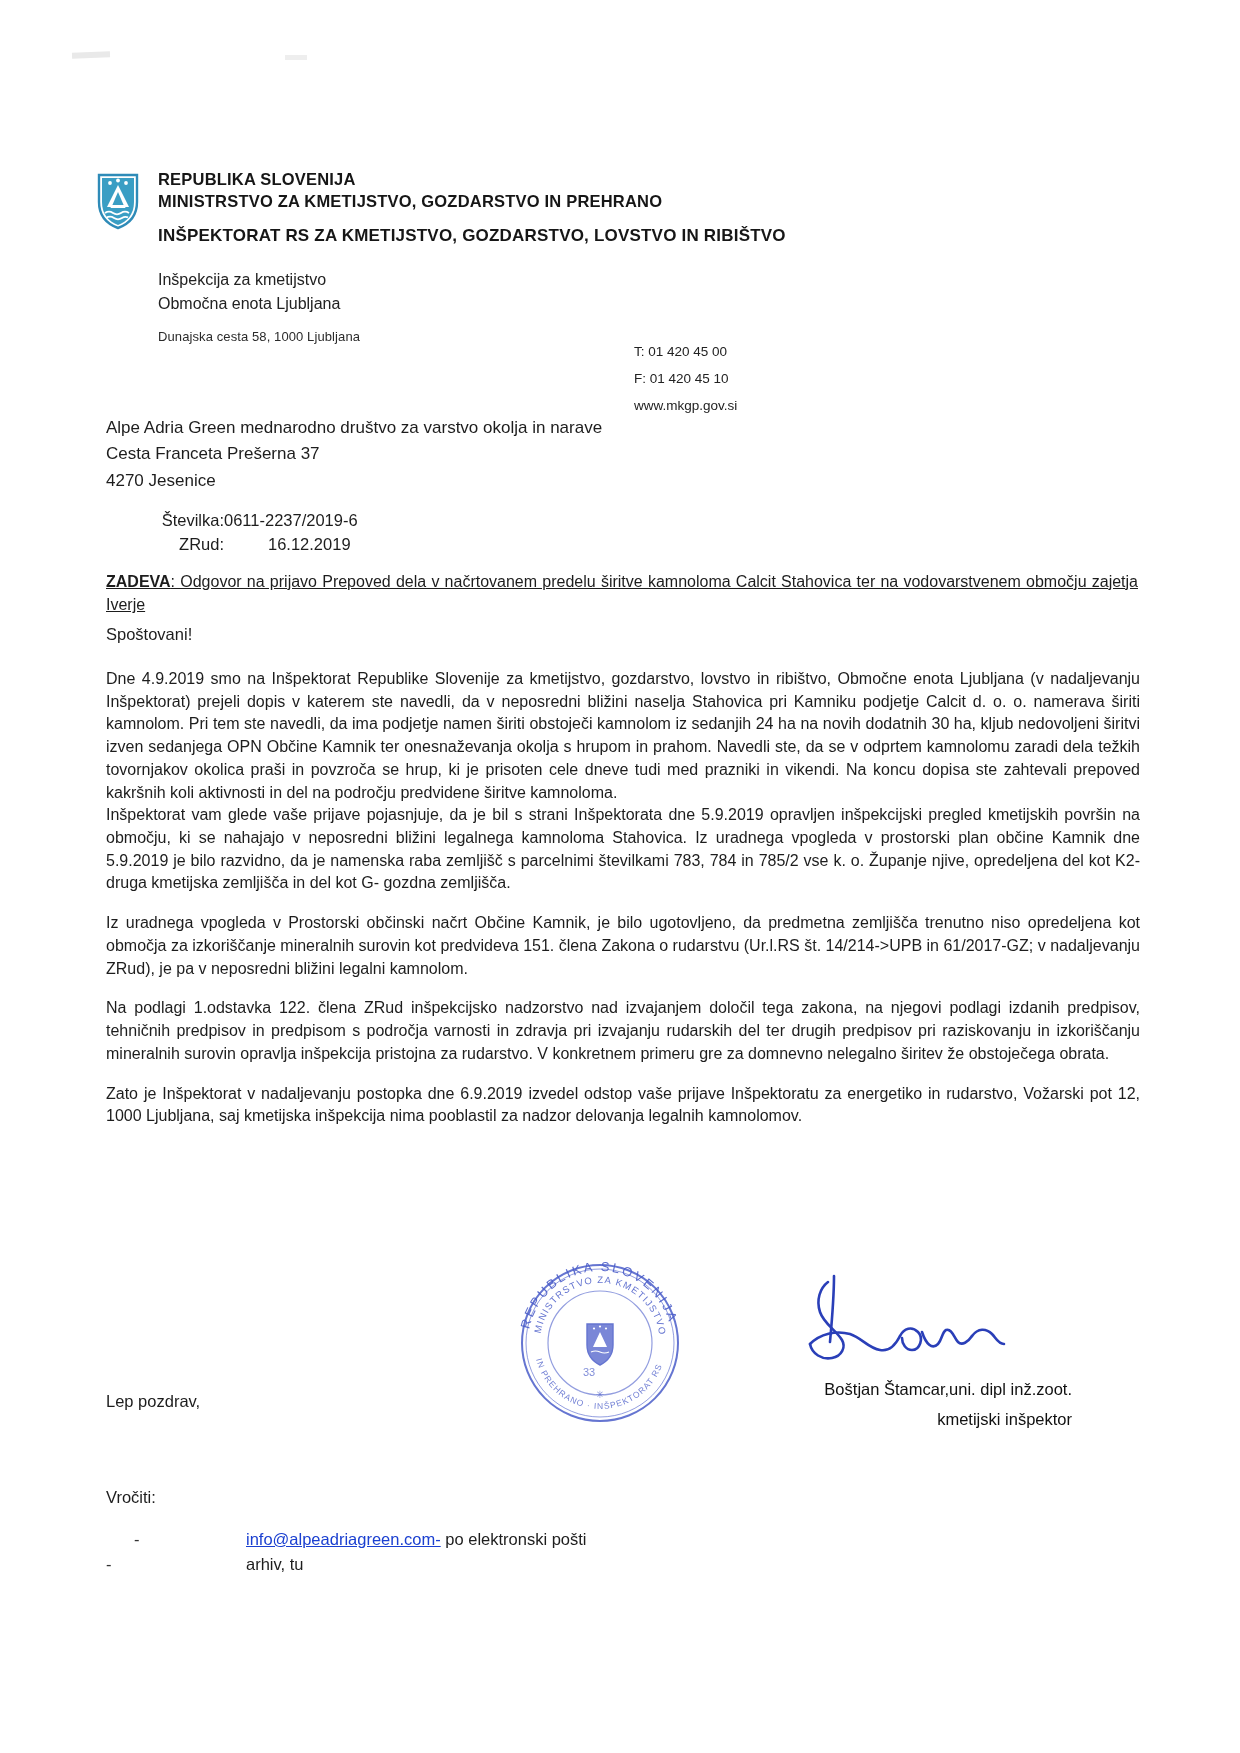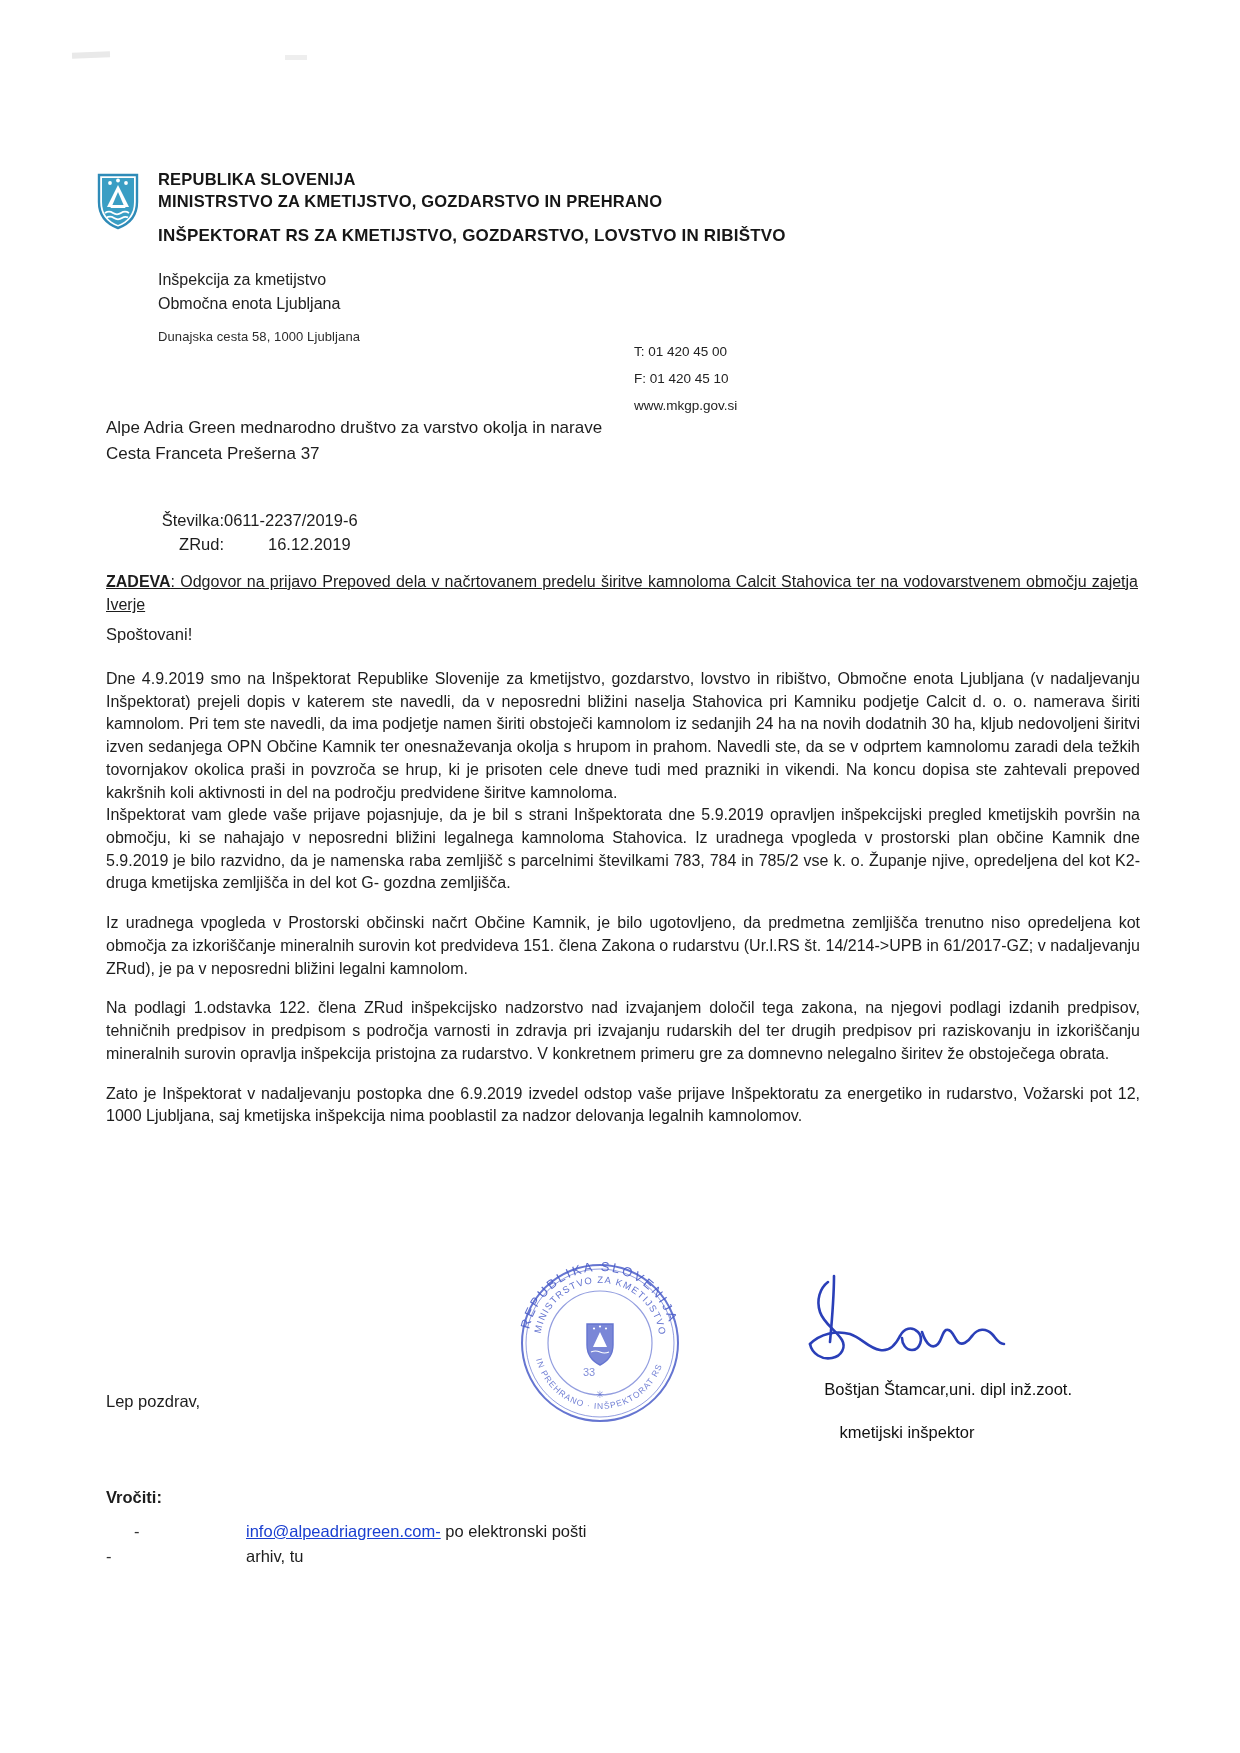--- a/index.html
+++ b/index.html
@@ -193,22 +193,21 @@
     width: 330px;
     text-align: right;
     font-size: 16.5px;
     line-height: 1.45;
     color: #111;
   }
   .sig-name {
     font-weight: normal;
   }
   .sig-title {
-    margin-top: 19px;
-    text-align: center;
+    margin-top: 6px;
   }
   .signature-ink {
     position: absolute;
     top: 1272px;
     left: 790px;
     width: 230px;
     height: 110px;
     pointer-events: none;
   }
 
@@ -225,22 +224,21 @@
 
   
   .distribution {
     position: absolute;
     top: 1488px;
     left: 106px;
     font-size: 16.5px;
     color: #1d1d1d;
   }
   .dist-title {
-    margin-bottom: 12px;
-    font-weight: bold;
+    margin-bottom: 20px;
   }
   .dist-row {
     display: flex;
     align-items: baseline;
     line-height: 1.5;
   }
   .dist-row.r1 .dash { margin-left: 28px; }
   .dist-row.r2 .dash { margin-left: 0px; }
   .dash {
     width: 30px;
@@ -296,20 +294,21 @@
 
   <div class="contact">
     <div>T: 01 420 45 00</div>
     <div>F: 01 420 45 10</div>
     <div>www.mkgp.gov.si</div>
   </div>
 
   <div class="recipient">
     <div>Alpe Adria Green mednarodno društvo za varstvo okolja in narave</div>
     <div>Cesta Franceta Prešerna 37</div>
+    <div>4270 Jesenice</div>
   </div>
 
   <div class="refblock">
     <div class="ref-row">
       <span class="ref-label">Številka:</span>
       <span class="ref-value num">0611-2237/2019-6</span>
     </div>
     <div class="ref-row">
       <span class="ref-label">ZRud:</span>
       <span class="ref-value date">16.12.2019</span>

